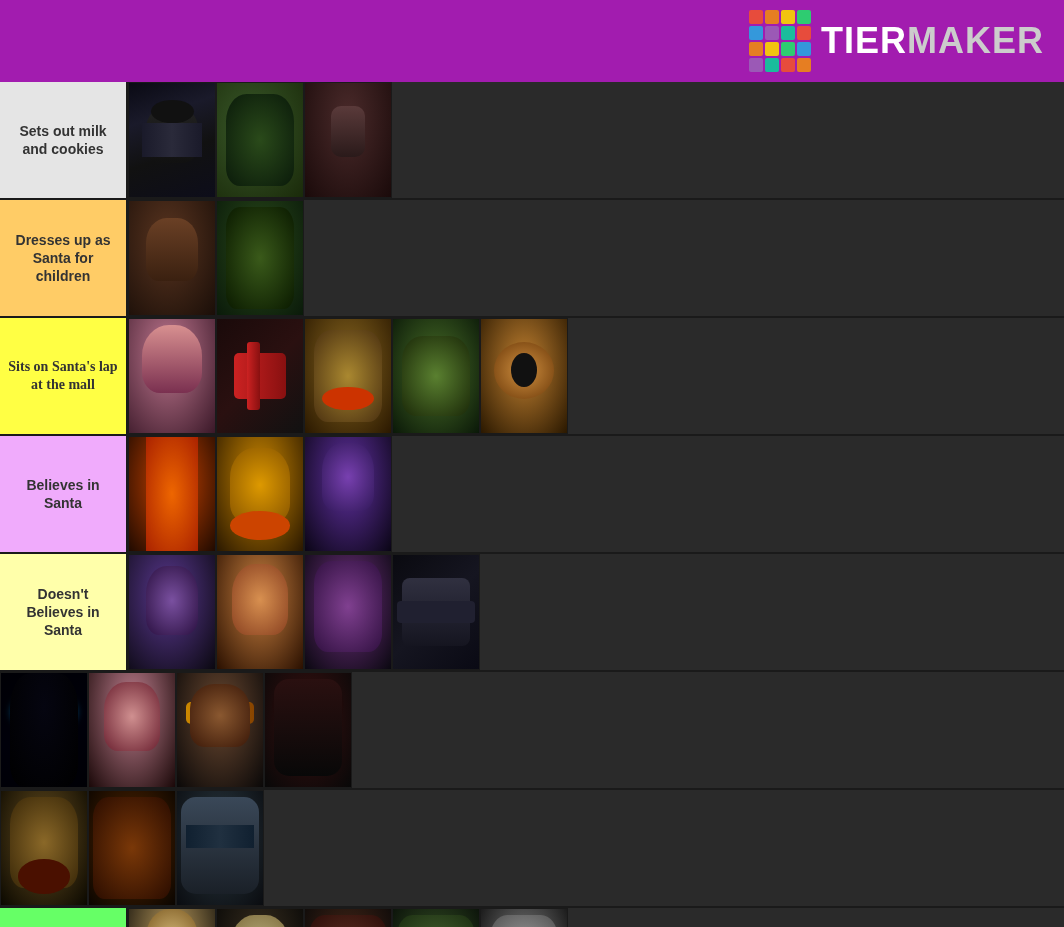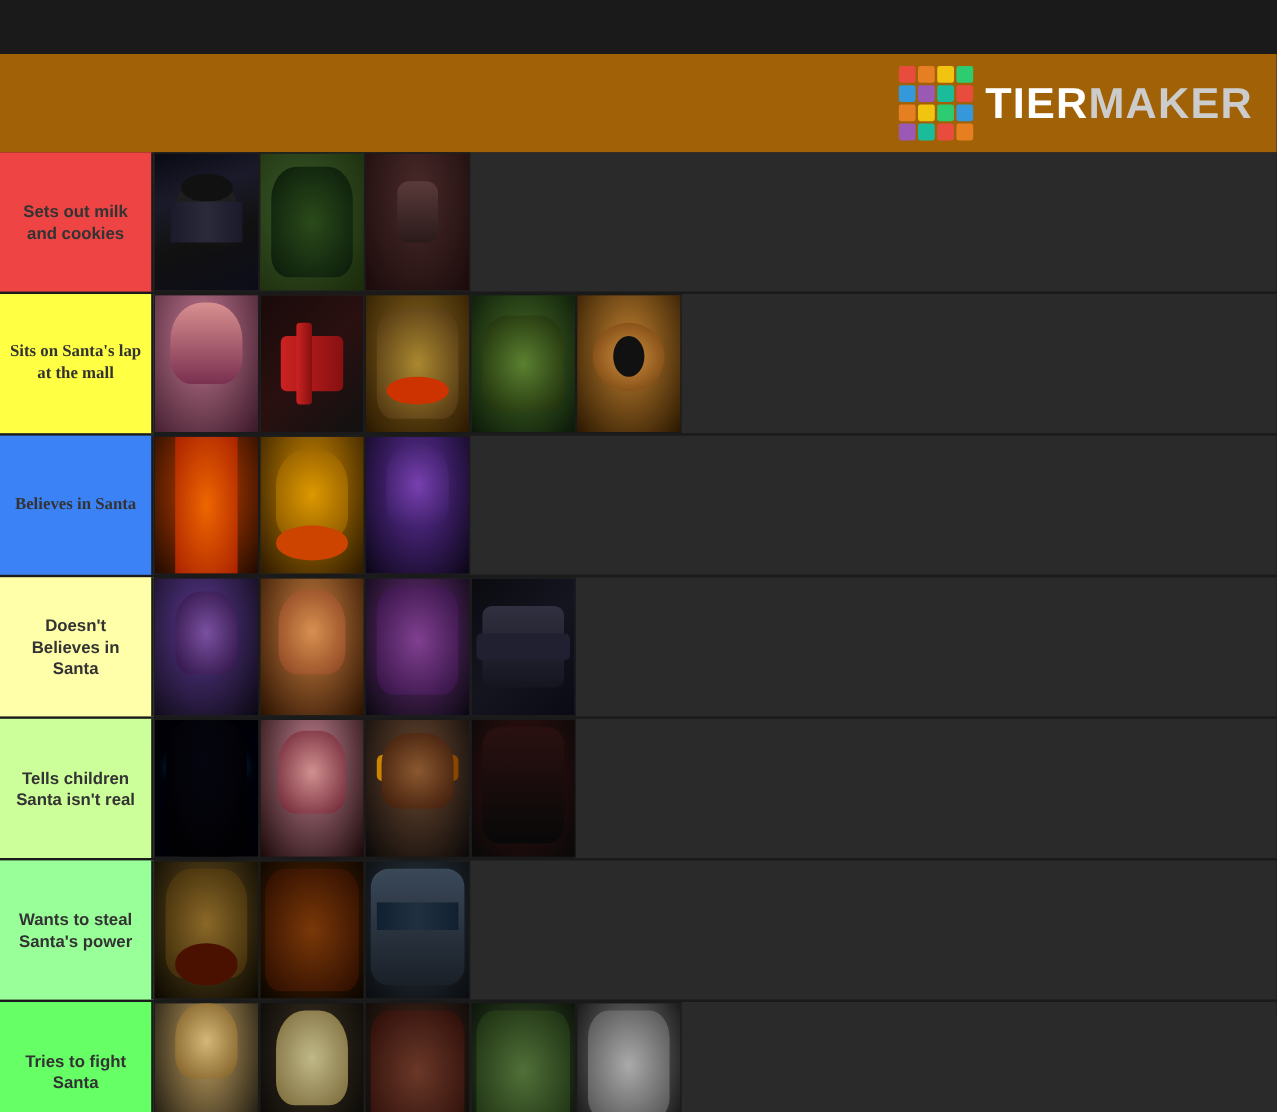--- a/index.html
+++ b/index.html
@@ -8,22 +8,21 @@
       font-family: Arial, sans-serif;
       width: 1064px;
       min-height: 927px;
     }
 
     .header {
       display: flex;
       justify-content: flex-end;
       align-items: flex-start;
       padding: 10px 20px;
-      background: #a16207;
-      margin-top: 45px;
+      background: #a21caf;
     }
 
     .tiermaker-logo {
       display: flex;
       align-items: center;
       gap: 10px;
     }
 
     .logo-grid {
       display: grid;
@@ -101,24 +100,24 @@
 
     
     .char-img {
       width: 100%;
       height: 100%;
       background-size: cover;
       background-position: center;
     }
 
     
-    .row-pink { background-color: #ef4444; }
+    .row-pink { background-color: #e5e5e5; }
     .row-orange { background-color: #ffcc66; }
     .row-yellow { background-color: #ffff66; }
-    .row-yellow2 { background-color: #3b82f6; font-family: Liberation Serif, serif; }
+    .row-yellow2 { background-color: #f0abfc; }
     .row-yellow3 { background-color: #ffffaa; }
     .row-green1 { background-color: #ccff99; }
     .row-green2 { background-color: #99ff99; }
     .row-green3 { background-color: #66ff66; }
   </style>
 </head>
 <body>
 
 <div class="header">
   <div class="tiermaker-logo">
@@ -179,20 +178,43 @@
         <div class="tier-item-img">
           <div class="char-img" style="background:linear-gradient(135deg,#1a0a0a,#3a1a1a,#2a1a1a); position:relative;">
             <div style="position:absolute;inset:0;background:radial-gradient(ellipse at 50% 30%,#4a2a2a,#1a0a0a);"></div>
             <div style="position:absolute;top:20%;left:30%;width:40%;height:45%;background:linear-gradient(180deg,#5a3a3a,#2a1a1a);border-radius:10px;"></div>
           </div>
         </div>
       </div>
     </div>
   </div>
 
+  <div class="tier-row">
+    <div class="tier-label row-orange">Dresses up as Santa for children</div>
+    <div class="tier-items">
+
+      <div class="tier-item">
+        <div class="tier-item-img">
+          <div class="char-img" style="background:linear-gradient(135deg,#1a0e0a,#3a2010,#251508); position:relative;">
+            <div style="position:absolute;inset:0;background:radial-gradient(ellipse at 45% 35%,#5a3520,#1a0e08);"></div>
+            <div style="position:absolute;top:15%;left:20%;width:60%;height:55%;background:linear-gradient(180deg,#6a4025,#3a2010);border-radius:40% 40% 25% 25%;"></div>
+          </div>
+        </div>
+      </div>
+
+      <div class="tier-item">
+        <div class="tier-item-img">
+          <div class="char-img" style="background:linear-gradient(135deg,#0a1a0a,#1a3010,#0e2008); position:relative;">
+            <div style="position:absolute;inset:0;background:radial-gradient(ellipse at 50% 40%,#2a4a1a,#0a1a0a);"></div>
+            <div style="position:absolute;top:5%;left:10%;width:80%;height:90%;background:radial-gradient(ellipse,#3a5a1a,#0a1a00);border-radius:20% 20% 15% 15%;"></div>
+          </div>
+        </div>
+      </div>
+    </div>
+  </div>
 
   <div class="tier-row">
     <div class="tier-label row-yellow" style="background-color:#ffff44;font-family:Liberation Serif, serif;">Sits on Santa's lap at the mall</div>
     <div class="tier-items">
 
       <div class="tier-item">
         <div class="tier-item-img">
           <div class="char-img" style="background:linear-gradient(160deg,#1a0810,#3a1828,#5a2840); position:relative;">
             <div style="position:absolute;inset:0;background:radial-gradient(ellipse at 45% 30%,#c07890,#3a1828);"></div>
             <div style="position:absolute;top:5%;left:15%;width:70%;height:60%;background:linear-gradient(180deg,#d89090,#7a3050);border-radius:45% 45% 30% 30%;"></div>
@@ -310,21 +332,20 @@
           <div class="char-img" style="background:linear-gradient(135deg,#0a0a10,#151520,#0a0a14); position:relative;">
             <div style="position:absolute;top:20%;left:10%;width:80%;height:60%;background:linear-gradient(180deg,#303040,#151520);border-radius:8px;"></div>
             <div style="position:absolute;top:40%;left:5%;width:90%;height:20%;background:#202030;border-radius:4px;"></div>
           </div>
         </div>
       </div>
     </div>
   </div>
 
   <div class="tier-row">
-    <div class="tier-label row-green1">Tells children Santa isn't real</div>
     <div class="tier-items">
 
       <div class="tier-item">
         <div class="tier-item-img">
           <div class="char-img" style="background:linear-gradient(160deg,#000005,#00000a,#000005); position:relative;">
             <div style="position:absolute;top:25%;left:15%;width:30%;height:18%;background:#00ccff;border-radius:50%;box-shadow:0 0 10px #00aaff;"></div>
             <div style="position:absolute;top:25%;left:55%;width:30%;height:18%;background:#00ccff;border-radius:50%;box-shadow:0 0 10px #00aaff;"></div>
             <div style="position:absolute;top:0;left:10%;width:80%;height:100%;background:radial-gradient(ellipse at 50% 30%,#050510,#000);border-radius:30% 30% 20% 20%;"></div>
           </div>
         </div>
@@ -356,21 +377,20 @@
             <div style="position:absolute;top:20%;left:20%;width:20%;height:15%;background:#cc0000;border-radius:50%;box-shadow:0 0 8px #ff0000;"></div>
             <div style="position:absolute;top:20%;left:60%;width:20%;height:15%;background:#cc0000;border-radius:50%;box-shadow:0 0 8px #ff0000;"></div>
             <div style="position:absolute;top:5%;left:10%;width:80%;height:85%;background:linear-gradient(180deg,#2a1010,#080808);border-radius:15px;"></div>
           </div>
         </div>
       </div>
     </div>
   </div>
 
   <div class="tier-row">
-    <div class="tier-label row-green2">Wants to steal Santa's power</div>
     <div class="tier-items">
 
       <div class="tier-item">
         <div class="tier-item-img">
           <div class="char-img" style="background:linear-gradient(135deg,#0a0800,#1a1400,#0e0c00); position:relative;">
             <div style="position:absolute;inset:0;background:radial-gradient(ellipse at 50% 40%,#6a5020,#0a0800);"></div>
             <div style="position:absolute;top:5%;left:10%;width:80%;height:80%;background:radial-gradient(ellipse,#8a6828,#3a2808);border-radius:30% 30% 20% 20%;"></div>
             <div style="position:absolute;top:60%;left:20%;width:60%;height:30%;background:#4a1000;border-radius:50%;"></div>
           </div>
         </div>

